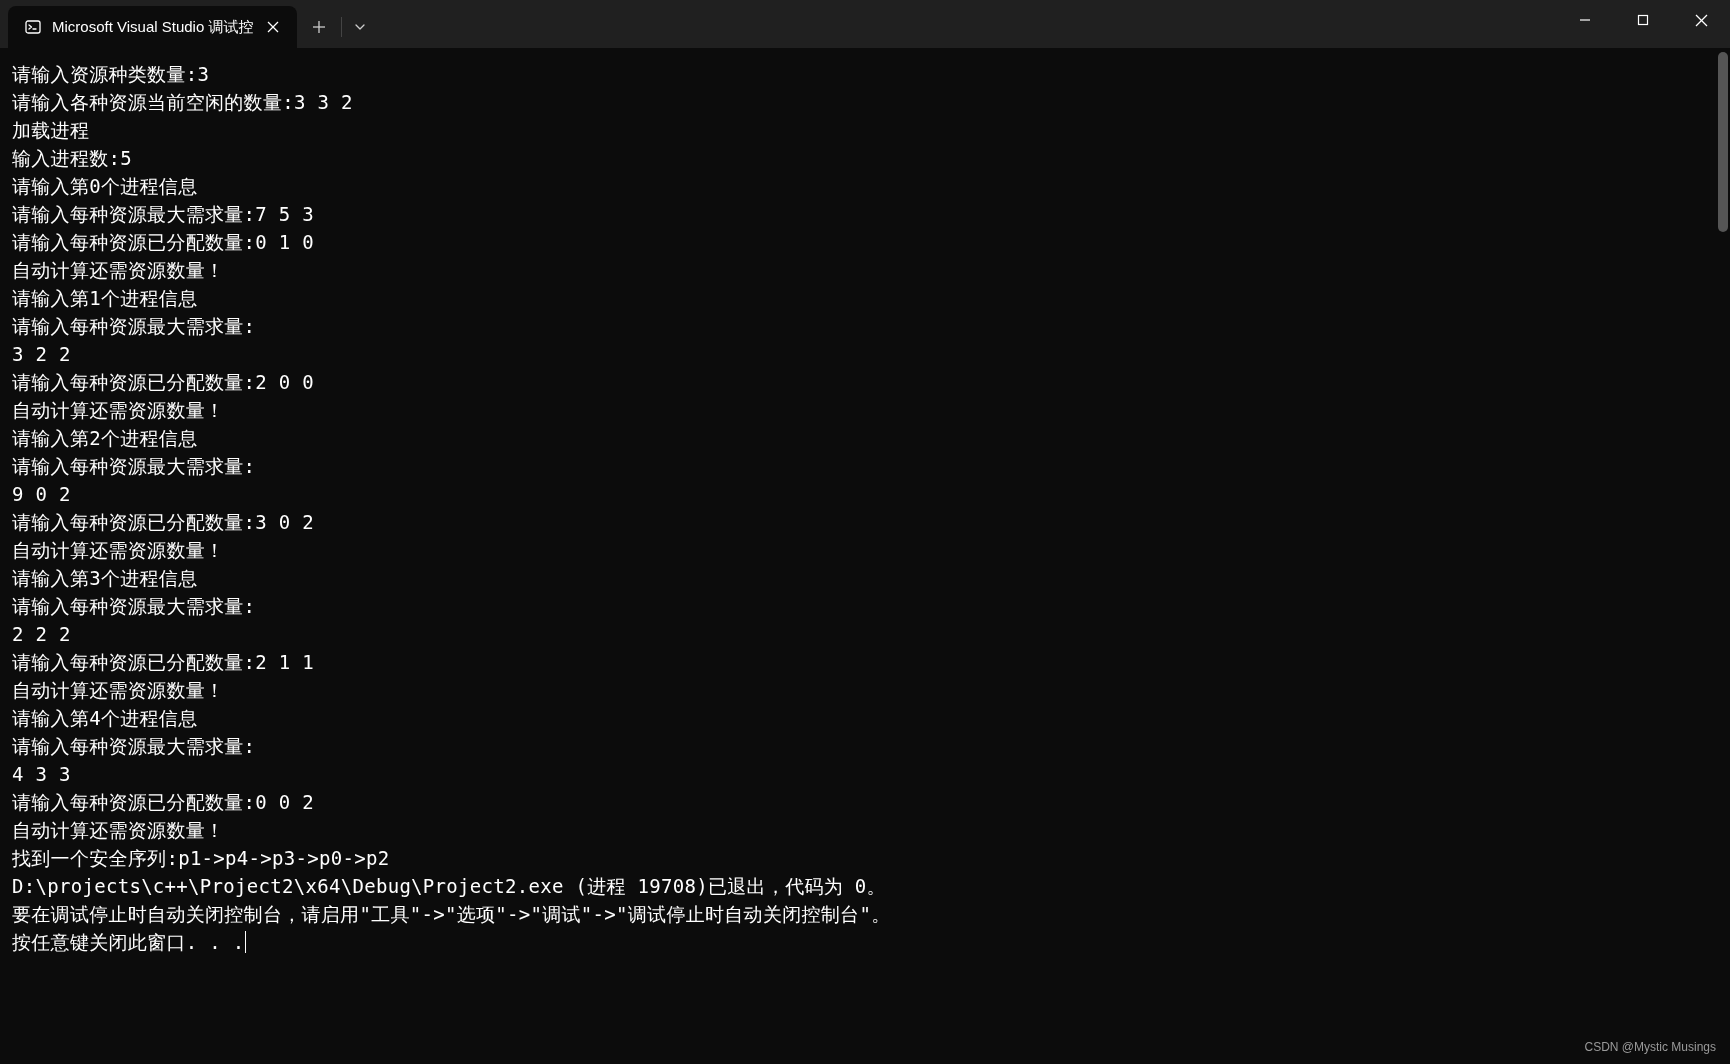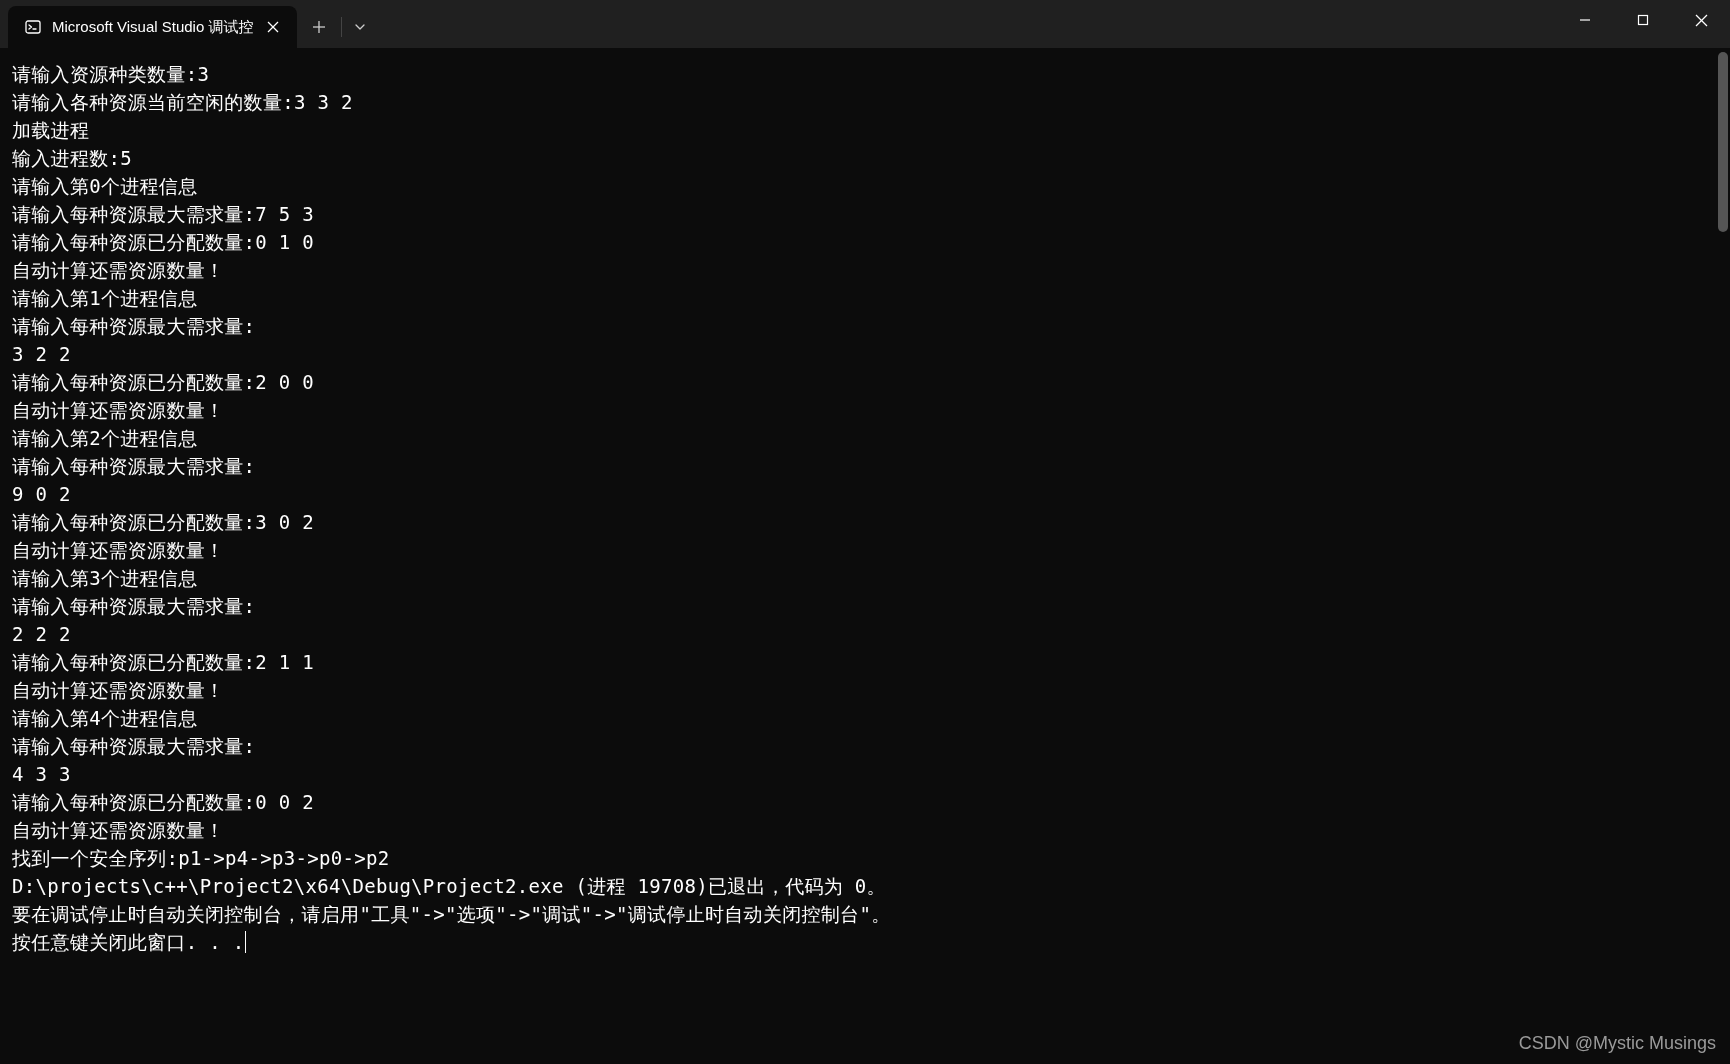--- a/index.html
+++ b/index.html
@@ -132,21 +132,21 @@
       height: 180px;
       background: #555555;
       border-radius: 5px;
     }
     .watermark {
       position: absolute;
       right: 14px;
       bottom: 10px;
       color: #9a9a9a;
       font-family: "Segoe UI", Arial, sans-serif;
-      font-size: 18px;
+      font-size: 12px;
     }
   </style>
 </head>
 <body>
 
 <div class="title-bar">
   <div class="tab">
     <span class="tab-icon">
       <svg width="16" height="16" viewBox="0 0 16 16">
         <rect x="1" y="2" width="14" height="12" rx="2" fill="none" stroke="#ffffff" stroke-width="1.3"></rect>

